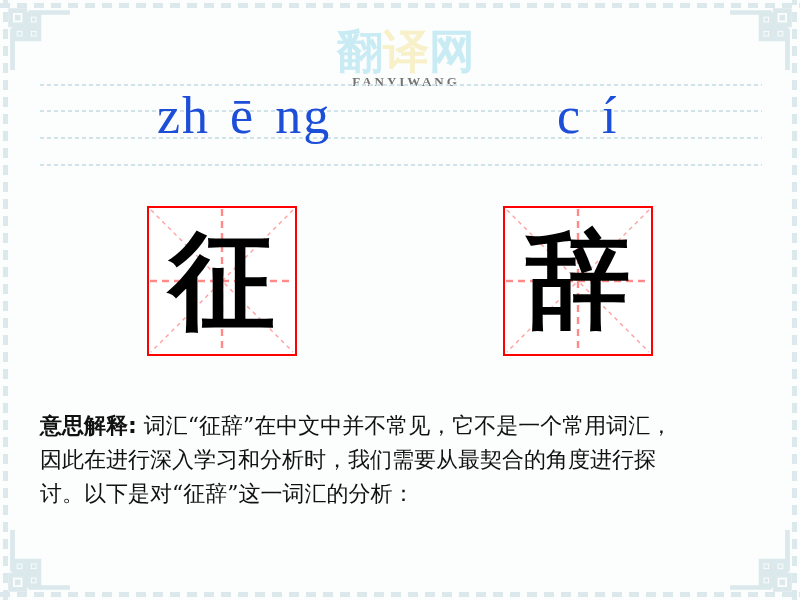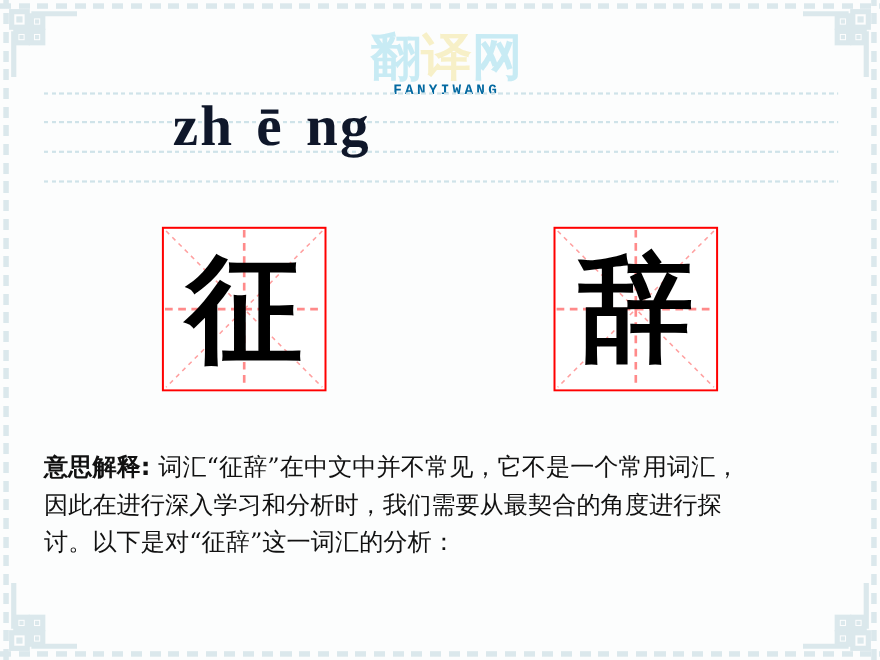--- a/index.html
+++ b/index.html
@@ -31,29 +31,29 @@
   .corner-tr{top:4px;right:4px;transform:scaleX(-1);}
   .corner-bl{bottom:4px;left:4px;transform:scaleY(-1);}
   .corner-br{bottom:4px;right:4px;transform:rotate(180deg);}
 
   
   .watermark{position:absolute;left:336px;top:6px;width:140px;text-align:center;
     user-select:none;pointer-events:none;margin-top:20px;}
   .wm-chars{font-size:46px;line-height:50px;font-weight:bold;
     font-family:"DejaVu Sans", sans-serif;letter-spacing:0;}
   .wm-cyan{color:#c8ebf4;} .wm-yellow{color:#f7f0c8;}
-  .wm-caption{font-size:13px;font-weight:bold;color:#0369a1;letter-spacing:3px;
-    font-family:Liberation Mono, monospace;margin-top:-2px;}
+  .wm-caption{font-size:13px;font-weight:bold;color:#737373;letter-spacing:3px;
+    font-family:Liberation Serif, serif;margin-top:-2px;}
 
   
   .py-line{position:absolute;left:40px;width:722px;height:2px;
     background:repeating-linear-gradient(90deg,var(--line) 0 4px,transparent 4px 7px);}
   .py-line-1{top:84px;} .py-line-2{top:110px;} .py-line-3{top:137px;} .py-line-4{top:164px;}
-  .pinyin{position:absolute;top:88px;font-size:52px;line-height:56px;color:#0f172a;
-    letter-spacing:2px;word-spacing:5px;font-family:"Liberation Serif", serif;font-weight:bold;}
+  .pinyin{position:absolute;top:88px;font-size:52px;line-height:56px;color:#1d4ed8;
+    letter-spacing:2px;word-spacing:5px;font-family:"Liberation Serif", serif;}
   .pinyin-1{left:157px;} .pinyin-2{left:557px;}
 
   
   .char-card{position:absolute;width:150px;height:150px;}
   .char-card-1{left:147px;top:206px;} .char-card-2{left:503px;top:206px;}
   .char-card svg{position:absolute;inset:0;display:block;}
   .char-glyph{position:absolute;inset:0;display:flex;align-items:center;justify-content:center;
     font-size:106px;font-weight:bold;color:#000;
     font-family:"DejaVu Serif","Liberation Serif", serif;}
 
@@ -150,20 +150,21 @@
     <div class="wm-chars"><span class="wm-cyan">翻</span><span class="wm-yellow">译</span><span class="wm-cyan">网</span></div>
     <div class="wm-caption">FANYIWANG</div>
   </div>
 
   <div class="py-line py-line-1"></div>
   <div class="py-line py-line-2"></div>
   <div class="py-line py-line-3"></div>
   <div class="py-line py-line-4"></div>
 
   <div class="pinyin pinyin-1">zh ē ng</div>
+  <div class="pinyin pinyin-2">c í</div>
 
   <div class="char-card char-card-1">
     <svg viewBox="0 0 150 150">
       <rect x="1" y="1" width="148" height="148" fill="#ffffff" stroke="#ff0000" stroke-width="2"></rect>
       <line x1="4" y1="4" x2="146" y2="146" stroke="#ffa0a0" stroke-width="1.4" stroke-dasharray="4 4"></line>
       <line x1="146" y1="4" x2="4" y2="146" stroke="#ffa0a0" stroke-width="1.4" stroke-dasharray="4 4"></line>
       <line x1="75" y1="3" x2="75" y2="147" stroke="#ff8a8a" stroke-width="2.4" stroke-dasharray="7 5"></line>
       <line x1="3" y1="75" x2="147" y2="75" stroke="#ff8a8a" stroke-width="2.4" stroke-dasharray="7 5"></line>
     </svg>
     <span class="char-glyph">征</span>

